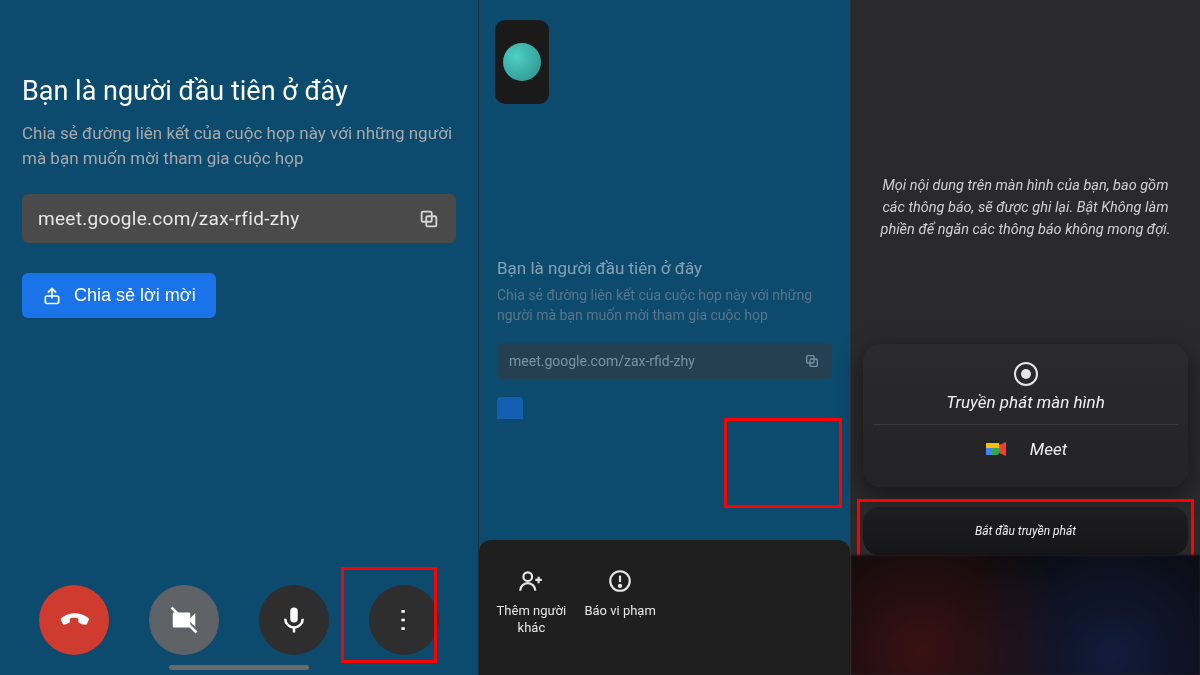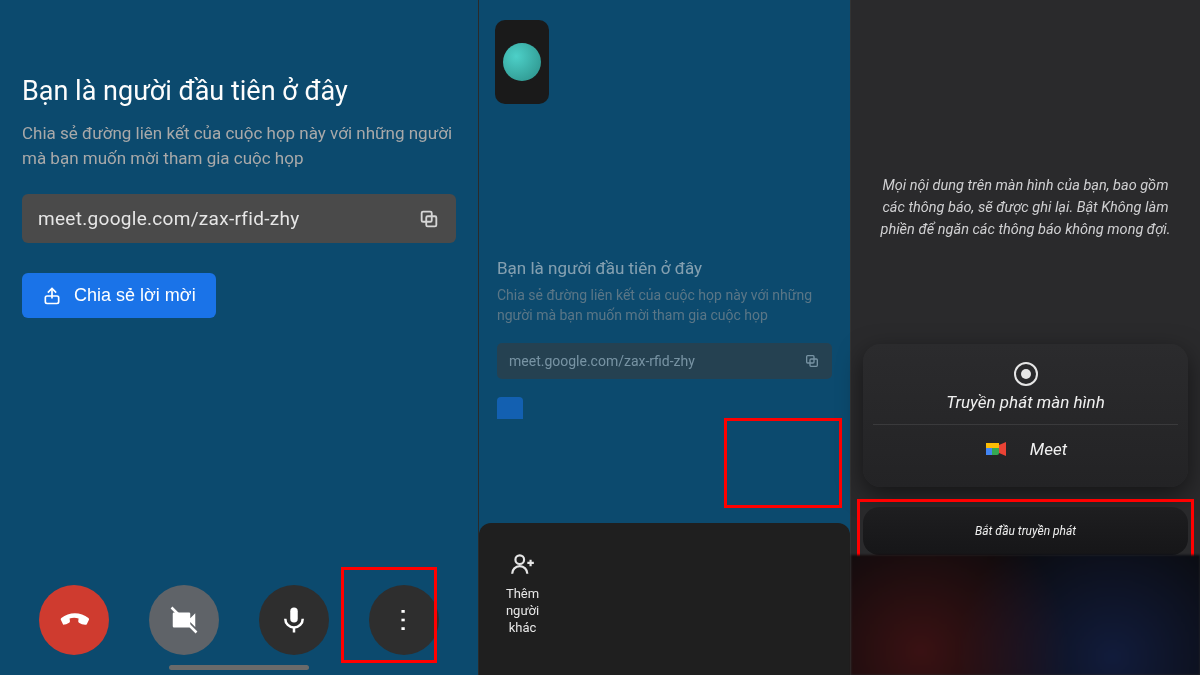--- a/index.html
+++ b/index.html
@@ -82,21 +82,21 @@
 }
 .p2-dim-body .lk .cp { margin-left: auto; width: 16px; height: 16px; color: #cfcfcf; }
 .p2-dim-body .sbtn { margin-top: 18px; width: 26px; height: 22px; background: #1a73e8; border-radius: 4px 4px 0 0; }
 
 .menu-sheet {
   position: absolute; left: 0; right: 0; bottom: 0;
   background: #1f1f1f; border-radius: 12px 12px 0 0;
   padding: 24px 8px 34px 8px;
 }
 .menu-grid {
-  display: grid; grid-template-columns: repeat(5, 1fr);
+  display: grid; grid-template-columns: repeat(4, 1fr);
   row-gap: 32px;
 }
 .menu-item {
   display: flex; flex-direction: column; align-items: center;
   gap: 9px; padding: 4px 6px; cursor: pointer;
 }
 .menu-item .ic { width: 26px; height: 26px; color: #e6e6e6; display: flex; align-items: center; justify-content: center; }
 .menu-item .ic svg { width: 26px; height: 26px; }
 .menu-item .lbl { font-size: 13px; color: #e6e6e6; text-align: center; line-height: 1.3; }
 .rb2 { right: 8px; top: 418px; width: 118px; height: 90px; }
@@ -224,20 +224,30 @@
       <div class="menu-item">
         <span class="ic">
           <svg viewBox="0 0 24 24" fill="none" stroke="currentColor" stroke-width="2">
               <circle cx="9" cy="8" r="4"></circle>
               <path d="M2 21c0-3.9 3.1-7 7-7s7 3.1 7 7"></path>
               <path d="M19 8v6M16 11h6"></path>
             </svg>
         </span>
         <span class="lbl">Thêm người khác</span>
       </div>
+      <div class="menu-item">
+        <span class="ic">
+          <svg viewBox="0 0 24 24" fill="none" stroke="currentColor" stroke-width="2">
+              <circle cx="12" cy="12" r="9"></circle>
+              <line x1="12" y1="7" x2="12" y2="13"></line>
+              <circle cx="12" cy="16.5" r="1" fill="currentColor"></circle>
+            </svg>
+        </span>
+        <span class="lbl">Báo vi phạm</span>
+      </div>
     </div>
   </div>
   <div class="red-box rb2"></div>
 </div>
 
 <div class="panel panel3">
   <div class="p3-text">Mọi nội dung trên màn hình của bạn, bao gồm các thông báo, sẽ được ghi lại. Bật Không làm phiền để ngăn các thông báo không mong đợi.</div>
 
   <div class="cast-sheet">
     <div class="cast-title-row">

